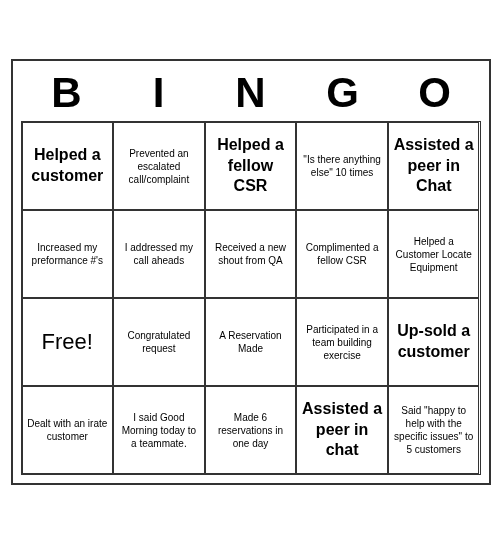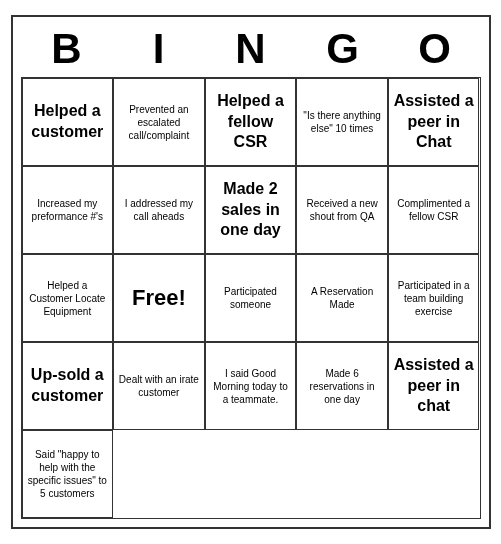--- a/index.html
+++ b/index.html
@@ -49,21 +49,21 @@
     .bingo-cell .cell-text {
       font-size: 12px;
       line-height: 1.3;
     }
     .bingo-cell.large-text .cell-text {
       font-size: 16px;
       font-weight: bold;
     }
     .bingo-cell.free-cell .cell-text {
       font-size: 22px;
-      font-weight: bold;
+      font-weight: normal;
     }
     .bingo-cell.small-text .cell-text {
       font-size: 10px;
       line-height: 1.3;
     }
   </style>
 </head>
 <body>
 
 <div class="bingo-card">
@@ -89,37 +89,34 @@
       </div>
       <div class="bingo-cell large-text">
         <span class="cell-text">Assisted a peer in Chat</span>
       </div>
       <div class="bingo-cell small-text">
         <span class="cell-text">Increased my preformance #'s</span>
       </div>
       <div class="bingo-cell small-text">
         <span class="cell-text">I addressed my call aheads</span>
       </div>
-      <div class="bingo-cell large-text">
-        <span class="cell-text">Made 2 sales in one day</span>
-      </div>
       <div class="bingo-cell small-text">
         <span class="cell-text">Received a new shout from QA</span>
       </div>
       <div class="bingo-cell small-text">
         <span class="cell-text">Complimented a fellow CSR</span>
       </div>
       <div class="bingo-cell small-text">
         <span class="cell-text">Helped a Customer Locate Equipment</span>
       </div>
       <div class="bingo-cell free-cell">
         <span class="cell-text">Free!</span>
       </div>
       <div class="bingo-cell small-text">
-        <span class="cell-text">Participated someone</span>
+        <span class="cell-text">Congratulated request</span>
       </div>
       <div class="bingo-cell small-text">
         <span class="cell-text">A Reservation Made</span>
       </div>
       <div class="bingo-cell small-text">
         <span class="cell-text">Participated in a team building exercise</span>
       </div>
       <div class="bingo-cell large-text">
         <span class="cell-text">Up-sold a customer</span>
       </div>

